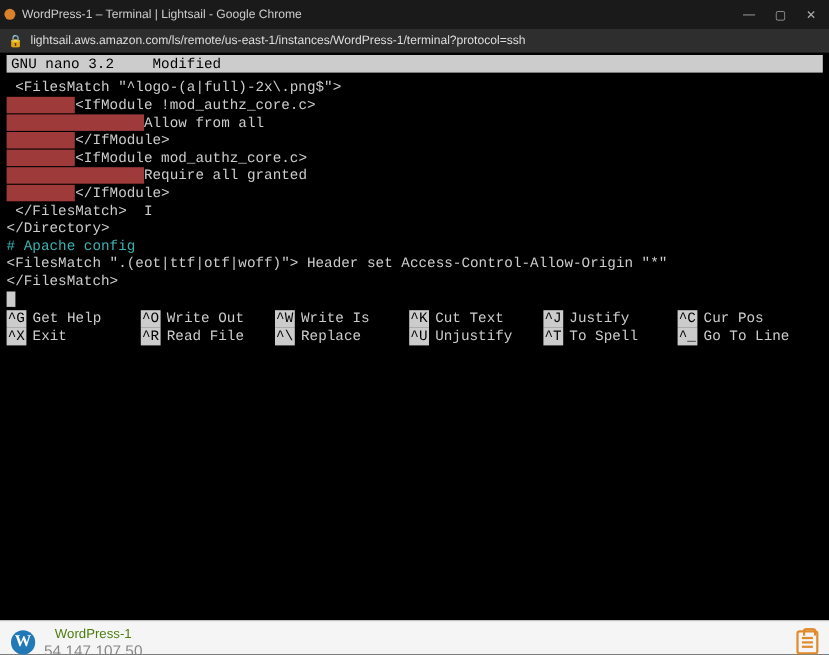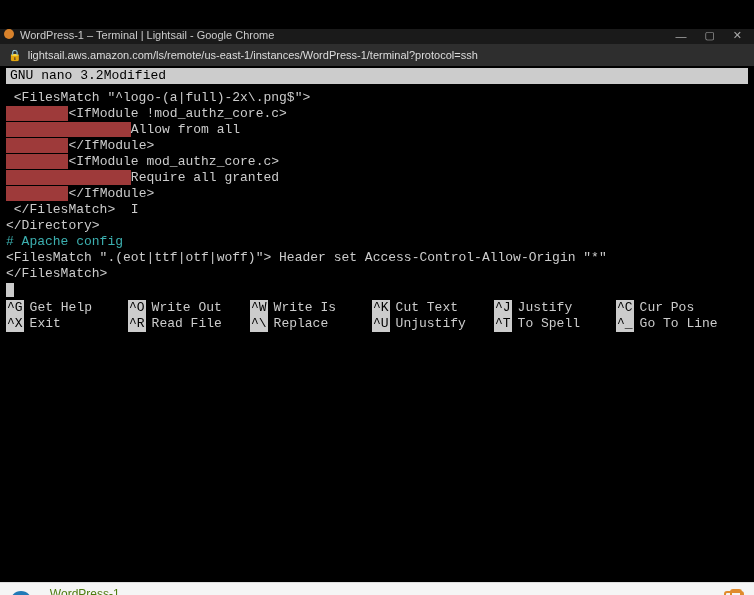--- a/index.html
+++ b/index.html
@@ -5,29 +5,28 @@
 * { margin: 0; padding: 0; box-sizing: border-box; }
 body {
   width: 754px;
   height: 595px;
   background: #000;
   font-family: "Consolas", "Courier New", monospace;
   font-size: 13px;
   overflow: hidden;
 }
 .titlebar {
-  height: 15px;
+  height: 26px;
   background: #1a1a1a;
   color: #ccc;
   display: flex;
-  align-items: flex-start;
+  align-items: center;
   padding: 0 4px;
   font-family: "Segoe UI", sans-serif;
   font-size: 11px;
-  margin-top: 29px;
 }
 .titlebar .favicon {
   width: 10px; height: 10px;
   background: #d9822b;
   border-radius: 50%;
   margin-right: 6px;
 }
 .titlebar .spacer { flex: 1; }
 .titlebar .wincontrols { display: flex; gap: 18px; align-items: center; color: #aaa; padding-right: 8px; }
 .addrbar {
@@ -48,22 +47,24 @@
 .terminal-wrap {
   background: #000;
   height: 516px;
   padding: 2px 6px 0 6px;
 }
 .nano-header {
   background: #cccccc;
   color: #000;
   height: 16px;
   display: flex;
+  align-items: center;
   padding: 0 4px;
   font-weight: normal;
+  gap: 35px;
 }
 .nano-header .left { flex: 0 0 auto; }
 .nano-header .center { flex: 1; text-align: center; }
 .nano-header .right { flex: 0 0 auto; }
 .editor {
   color: #ccc;
   white-space: pre;
   line-height: 16px;
   margin-top: 6px;
 }

